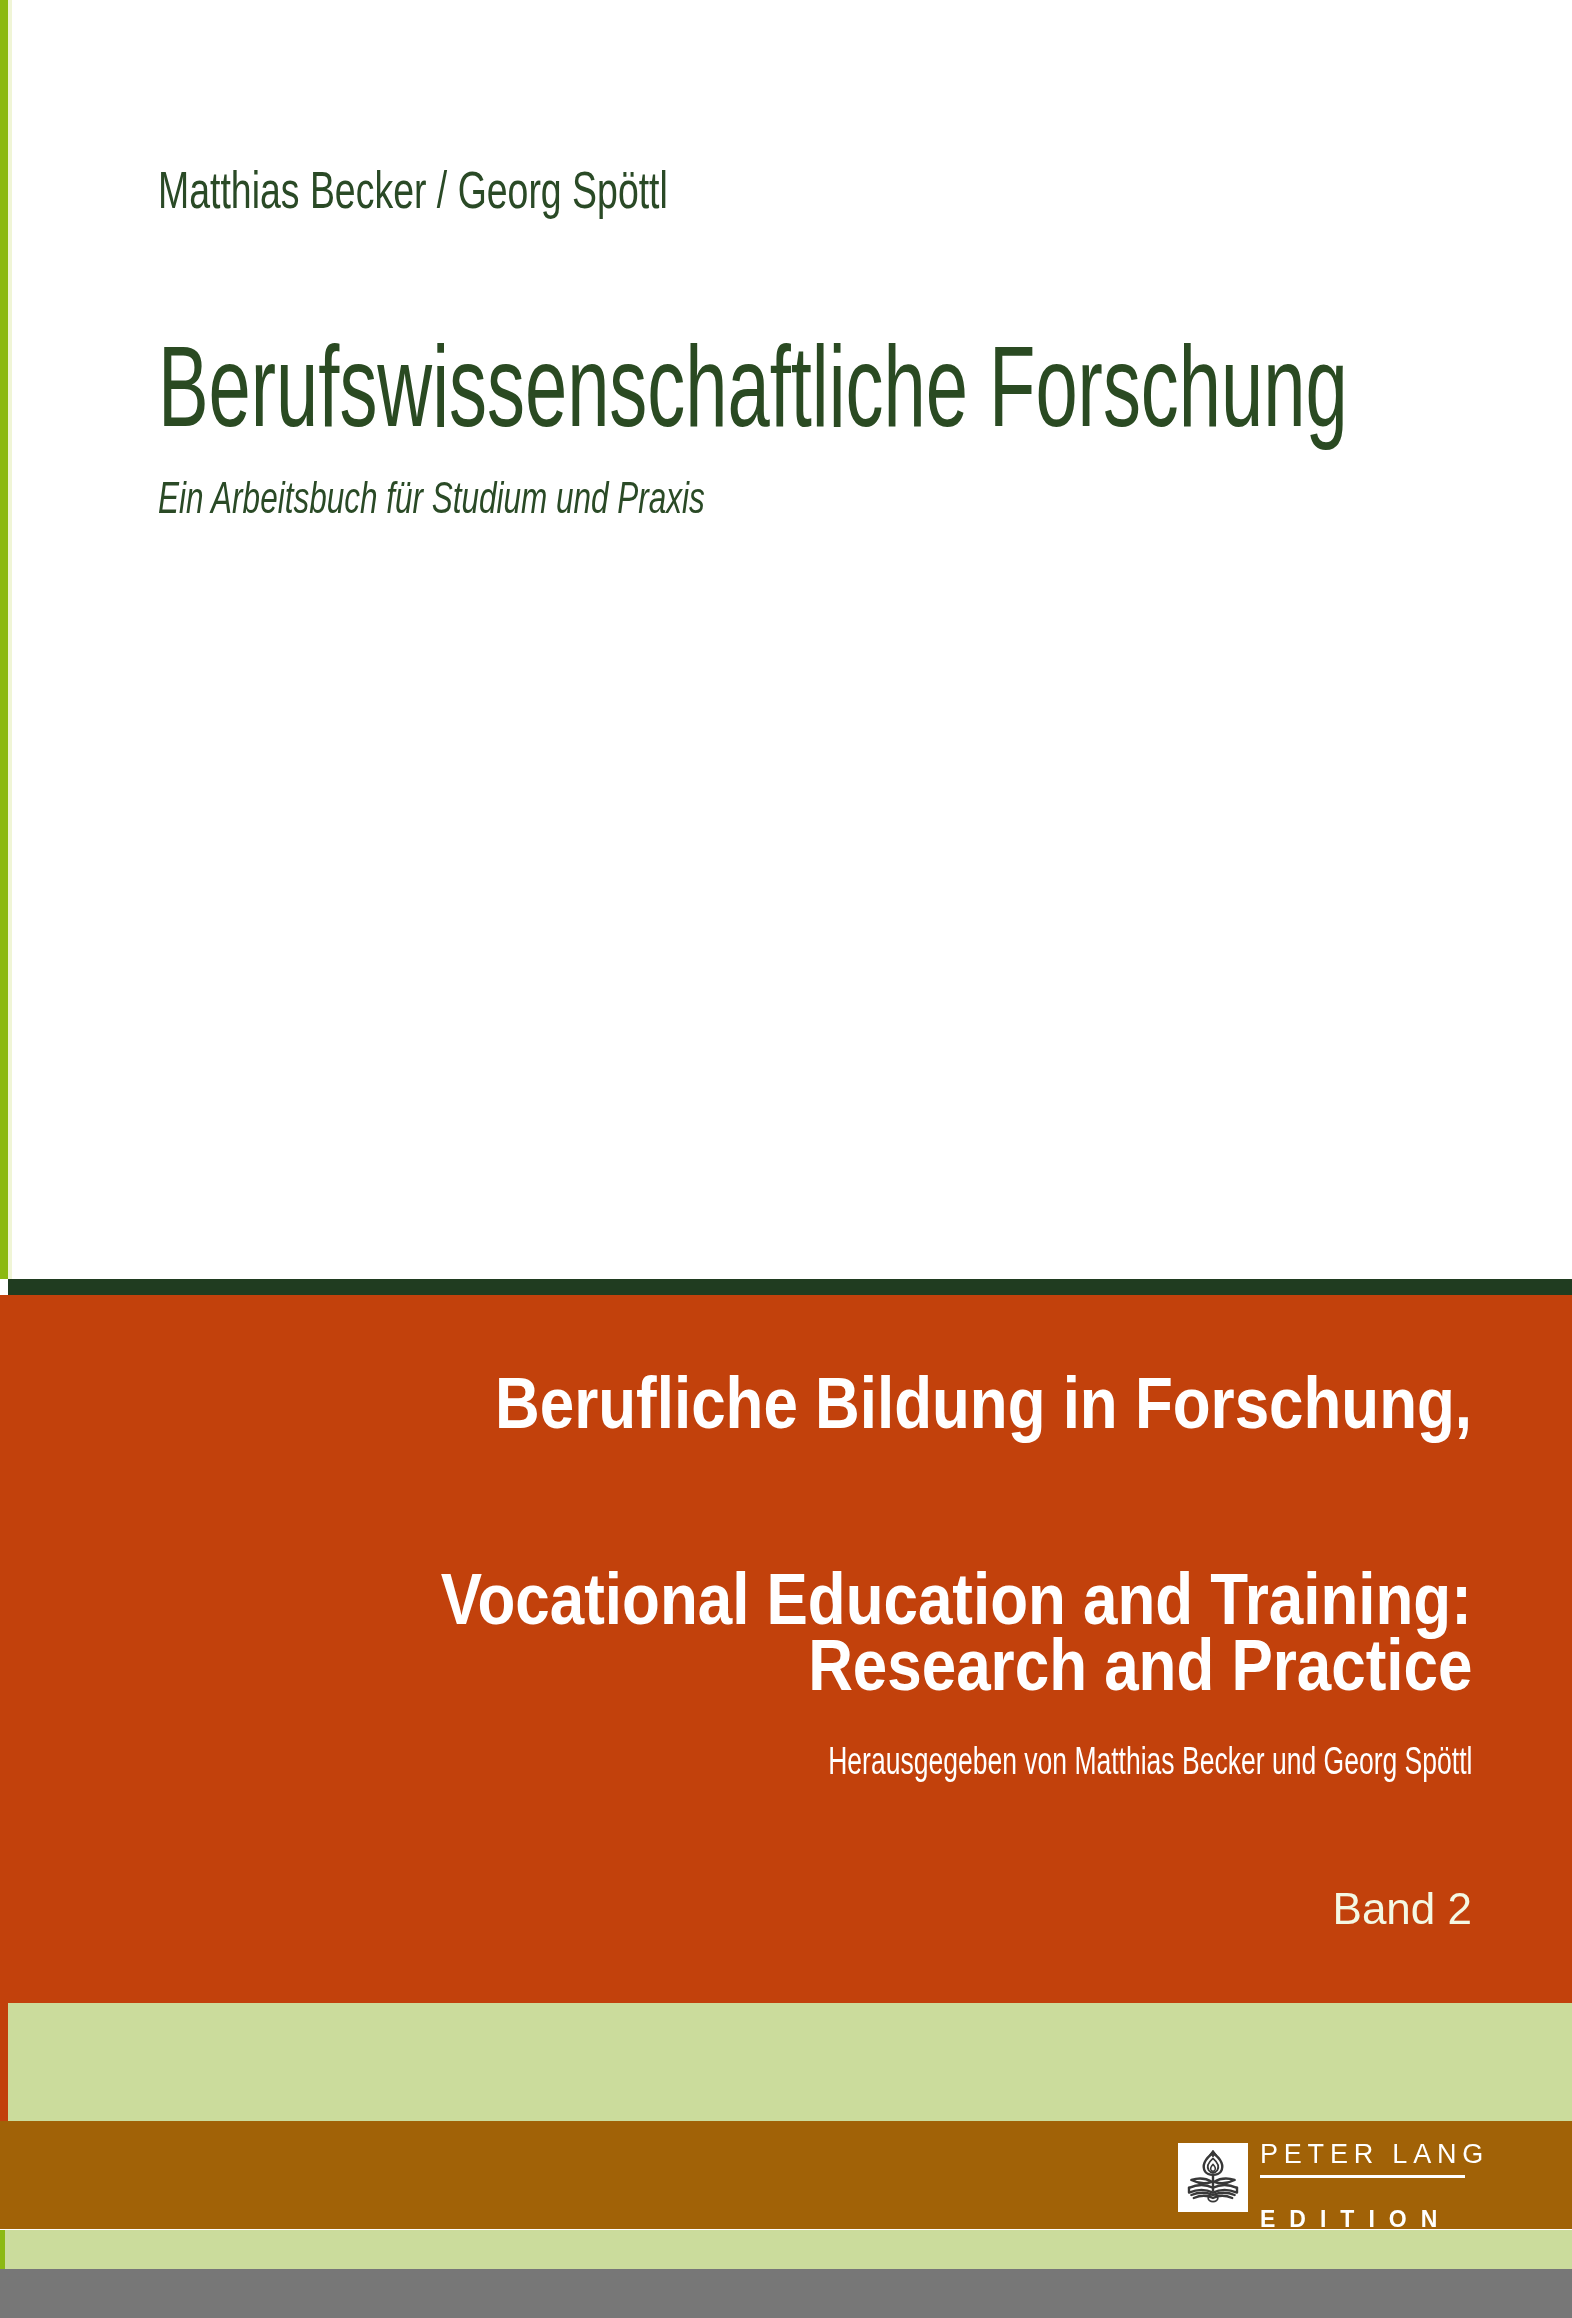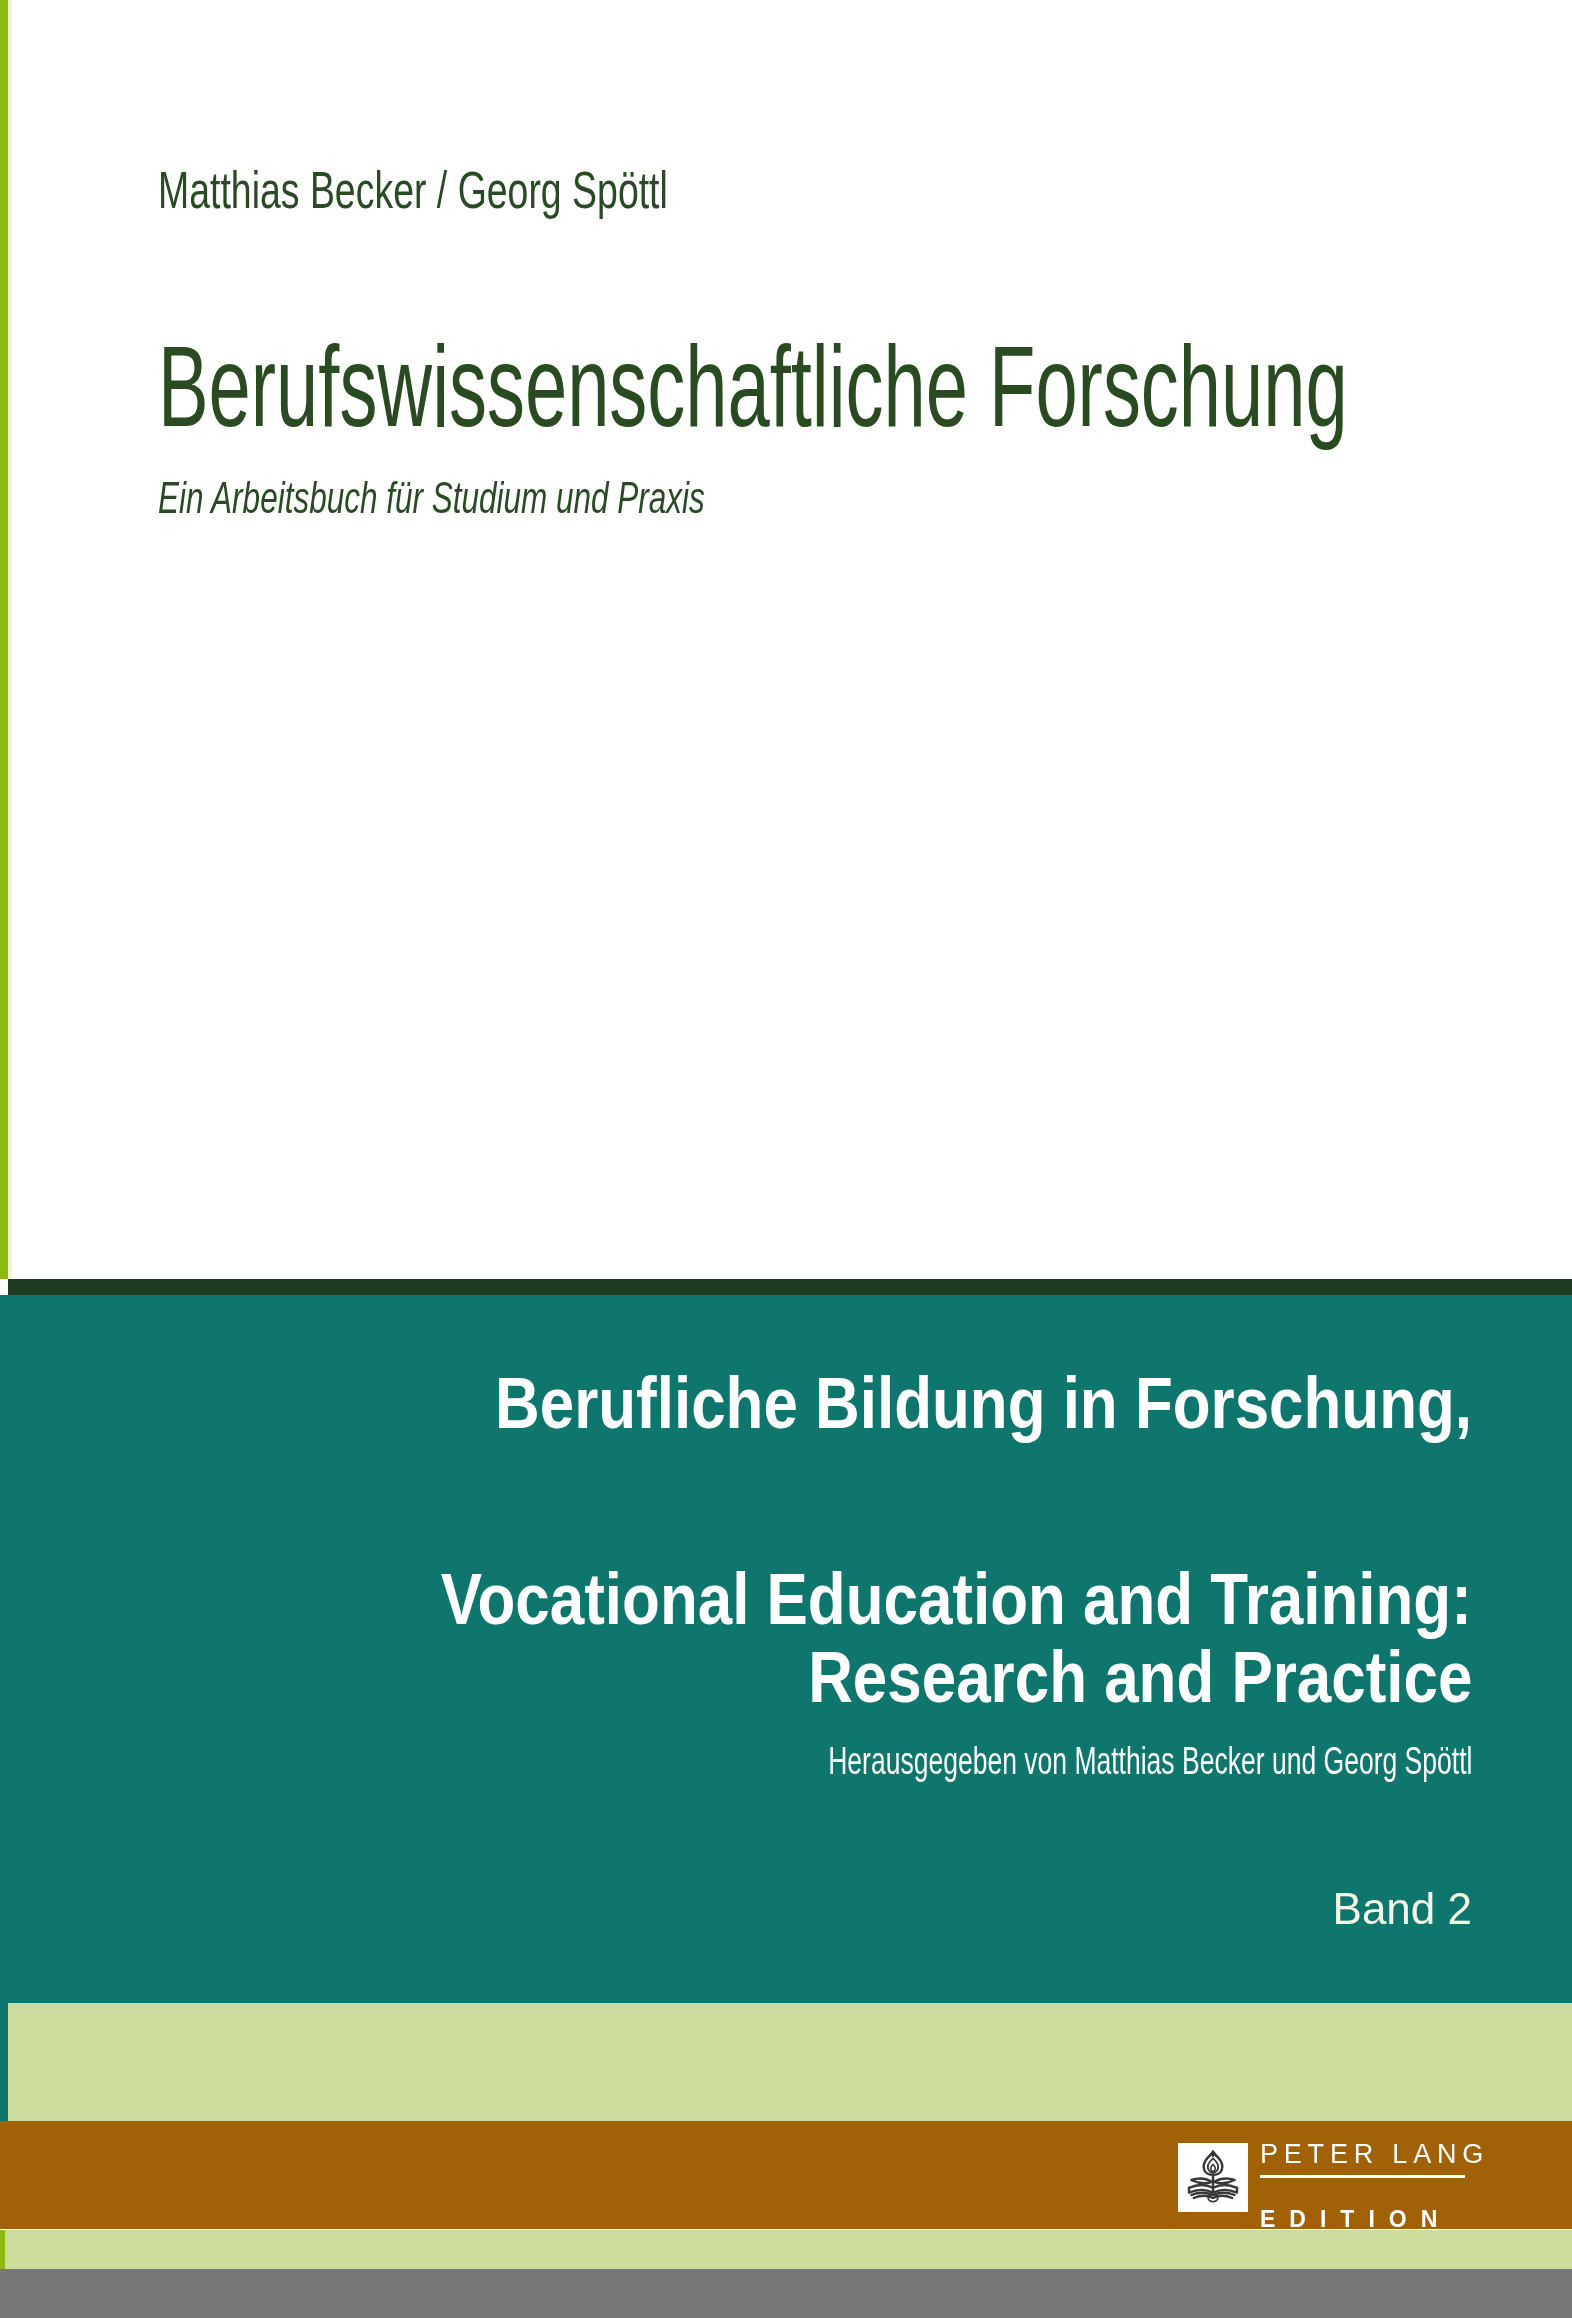--- a/index.html
+++ b/index.html
@@ -19,25 +19,25 @@
     font-size:52px;font-weight:500;color:#2A4A26;letter-spacing:0;}
   .title{position:absolute;left:158px;top:320px;margin:0;white-space:nowrap;font-weight:normal;}
   .title span{display:inline-block;transform:scaleX(0.66);transform-origin:left center;
     font-size:115px;font-weight:500;color:#2A4A22;}
   .subtitle{position:absolute;left:158px;top:472px;white-space:nowrap;font-style:italic;}
   .subtitle span{display:inline-block;transform:scaleX(0.70);transform-origin:left center;
     font-size:45px;font-weight:500;color:#2A4A26;}
   
   .divider-bar{position:absolute;left:8.3px;top:1279px;width:1564px;height:16px;background:#203C20;}
   
-  .green-section{position:absolute;left:0;top:1295px;width:1572px;height:827px;background:#0f766e;}
+  .green-section{position:absolute;left:0;top:1295px;width:1572px;height:827px;background:#c2410c;}
   .series-line{position:absolute;right:100px;white-space:nowrap;text-align:right;}
   .series-line span{display:inline-block;transform-origin:right center;color:#ffffff;}
   .series-bold span{transform:scaleX(0.86);font-size:72px;font-weight:bold;line-height:1;}
-  .de1{top:72px;} .de2{top:151px;} .en1{top:268px;} .en2{top:346px;}
+  .de1{top:72px;} .de2{top:151px;} .en1{top:268px;} .en2{top:334px;}
   .editors-line{top:446px;}
   .editors-line span{transform:scaleX(0.68);font-size:39px;font-weight:500;line-height:1;}
   .band-line{top:592px;}
   .band-line span{transform:none;font-size:44px;font-weight:normal;color:#F4F8E4;line-height:1;}
   .light-band{position:absolute;left:8.3px;top:708px;width:1564px;height:119px;background:#CBDC9C;}
   
   .charcoal-band{position:absolute;left:0;top:2121px;width:1572px;height:108px;background:#a16207;}
   .logo-square{position:absolute;left:1178px;top:21.6px;width:70px;height:69px;background:#ffffff;}
   .logo-square svg{position:absolute;left:5px;top:3.3px;}
   .publisher-text{position:absolute;left:1260px;top:18.3px;width:208px;}

